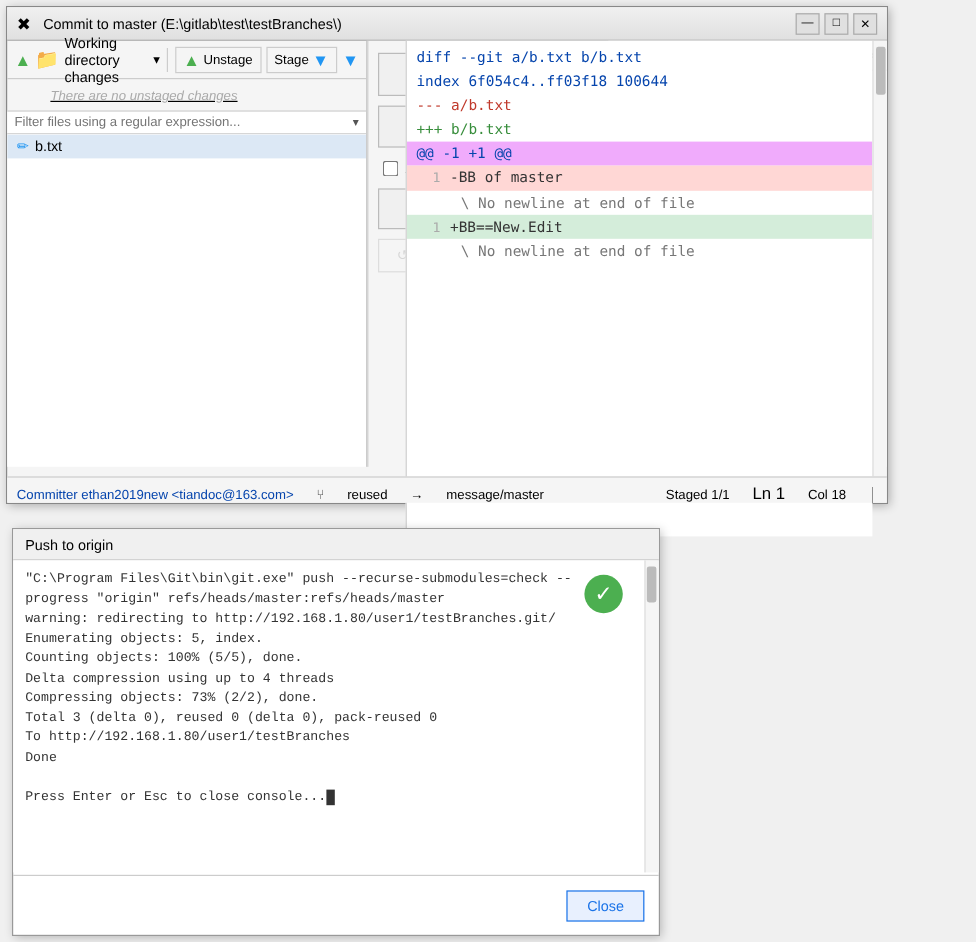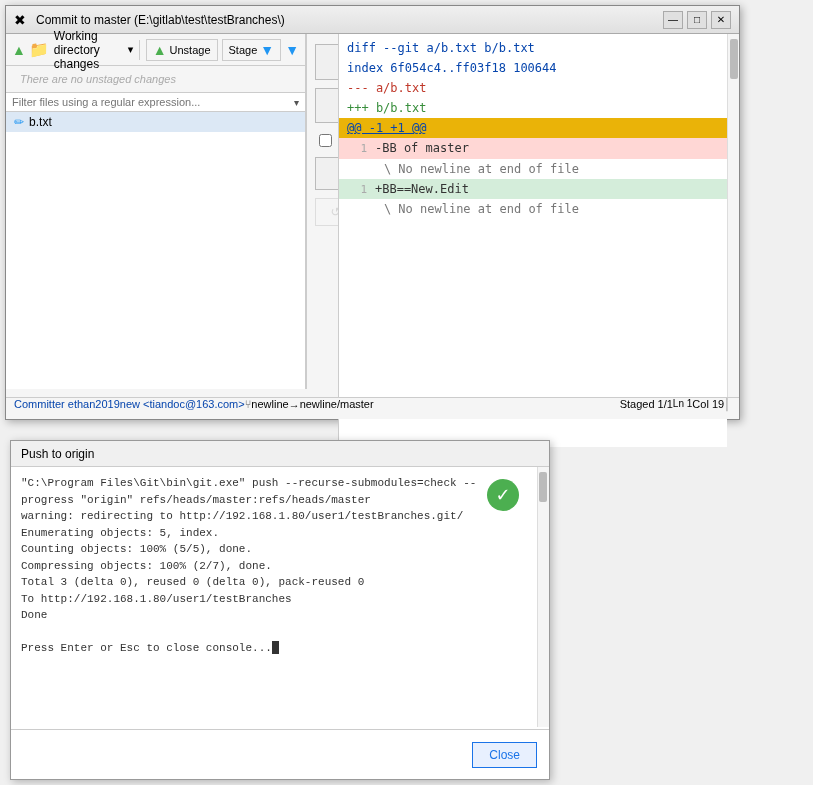--- a/index.html
+++ b/index.html
@@ -178,21 +178,21 @@
     }
 
     .diff-line {
       padding: 1px 8px;
       white-space: pre;
       line-height: 1.5;
     }
     .diff-line.header { color: #0645ad; }
     .diff-line.removed { background: #ffd7d5; color: #333; }
     .diff-line.added { background: #d4edda; color: #333; }
-    .diff-line.hunk { color: #0645ad; background: #eab308; text-decoration: underline; }
+    .diff-line.hunk { color: #0645ad; background: #f0abfc; }
     .diff-line.no-newline { color: #777; padding-left: 16px; }
 
     .line-number {
       display: inline-block;
       width: 20px;
       color: #aaa;
       text-align: right;
       margin-right: 8px;
       font-size: 11px;
     }
@@ -347,23 +347,23 @@
     
     .status-bar {
       position: absolute;
       bottom: 0;
       left: 0;
       right: 0;
       height: 22px;
       background: #f5f5f5;
       border-top: 1px solid #ccc;
       display: flex;
-      align-items: flex-start;
+      align-items: flex-end;
       padding: 0 8px;
-      gap: 0;
+      gap: 19px;
       font-size: 11px;
     }
 
     .status-link {
       color: #0645ad;
       text-decoration: none;
     }
 
     
     .push-window {
@@ -497,21 +497,21 @@
         <span class="btn-arrow-up">▲</span>
         <span>Unstage</span>
       </div>
       <div class="toolbar-btn">
         <span>Stage</span>
         <span class="btn-arrow-down">▼</span>
       </div>
       <span style="font-size:14px; color:#2196f3;">▼</span>
     </div>
 
-    <div style="padding: 6px 4px; flex-shrink:0; min-height:20px;">
+    <div style="padding: 6px 26px; flex-shrink:0; min-height:20px;text-decoration:underline;">
       <span class="no-changes-text">There are no unstaged changes</span>
     </div>
 
     <div class="filter-row">
       <input class="filter-input" type="text" placeholder="Filter files using a regular expression..." style="">
       <span class="filter-dropdown">▾</span>
     </div>
 
     <div class="file-list">
       <div class="file-item">
@@ -571,45 +571,46 @@
     <div class="diff-line no-newline">    \ No newline at end of file</div>
   </div>
 
   <div style="position:absolute; top:28px; right:0; width:12px; bottom:22px; background:#f5f5f5; border-left:1px solid #ddd;">
     <div style="position:absolute; top:5px; left:2px; width:8px; height:40px; background:#bbb; border-radius:2px;"></div>
   </div>
 
   <div class="status-bar">
     <a href="#" class="status-link">Committer ethan2019new &lt;tiandoc@163.com&gt;</a>
     <span style="color:#555;">⑂</span>
-    <span style="font-size:11px;">newline</span>
+    <span style="font-size:11px;">reused</span>
     <span style="font-size:11px;">→</span>
-    <span style="font-size:11px;">newline/master</span>
+    <span style="font-size:11px;">message/master</span>
     <span style="margin-left:auto; font-size:11px;">Staged 1/1</span>
-    <span style="font-size:10px;">Ln 1</span>
-    <span style="font-size:11px;">Col 19</span>
+    <span style="font-size:14px;">Ln 1</span>
+    <span style="font-size:11px;">Col 18</span>
     <span style="font-size:11px; color:#888;">│</span>
   </div>
 
 </div>
 
 <div class="push-window">
 
   <div class="push-title-bar">
     <span>Push to origin</span>
   </div>
 
   <div style="position:relative; height: calc(100% - 26px);">
     <div style="display:flex; height:260px;">
       <div class="push-terminal">
         <div>"C:\Program Files\Git\bin\git.exe" push --recurse-submodules=check --progress "origin" refs/heads/master:refs/heads/master</div>
         <div>warning: redirecting to http://192.168.1.80/user1/testBranches.git/</div>
         <div>Enumerating objects: 5, index.</div>
         <div>Counting objects: 100% (5/5), done.</div>
-        <div>Compressing objects: 100% (2/7), done.</div>
+        <div>Delta compression using up to 4 threads</div>
+        <div>Compressing objects: 73% (2/2), done.</div>
         <div>Total 3 (delta 0), reused 0 (delta 0), pack-reused 0</div>
         <div>To http://192.168.1.80/user1/testBranches</div>
         <div>Done</div>
         <div>&nbsp;</div>
         <div>Press Enter or Esc to close console...<span class="cursor-blink"></span></div>
       </div>
 
       <div class="terminal-scrollbar">
         <div class="terminal-scrollbar-thumb"></div>
       </div>

